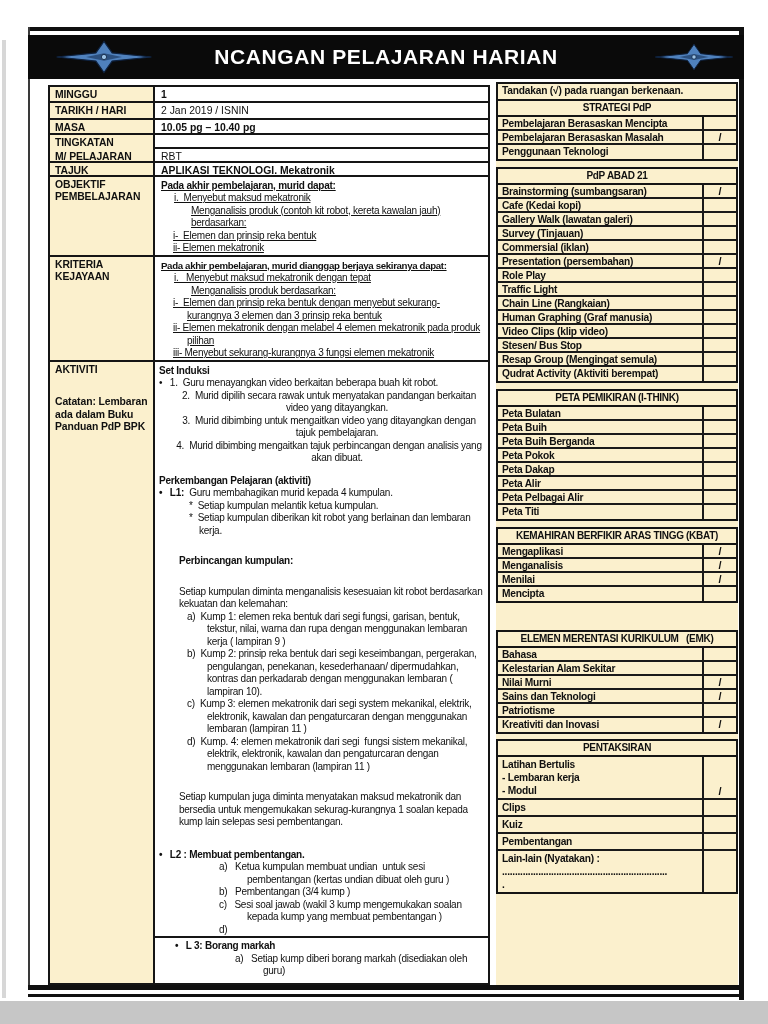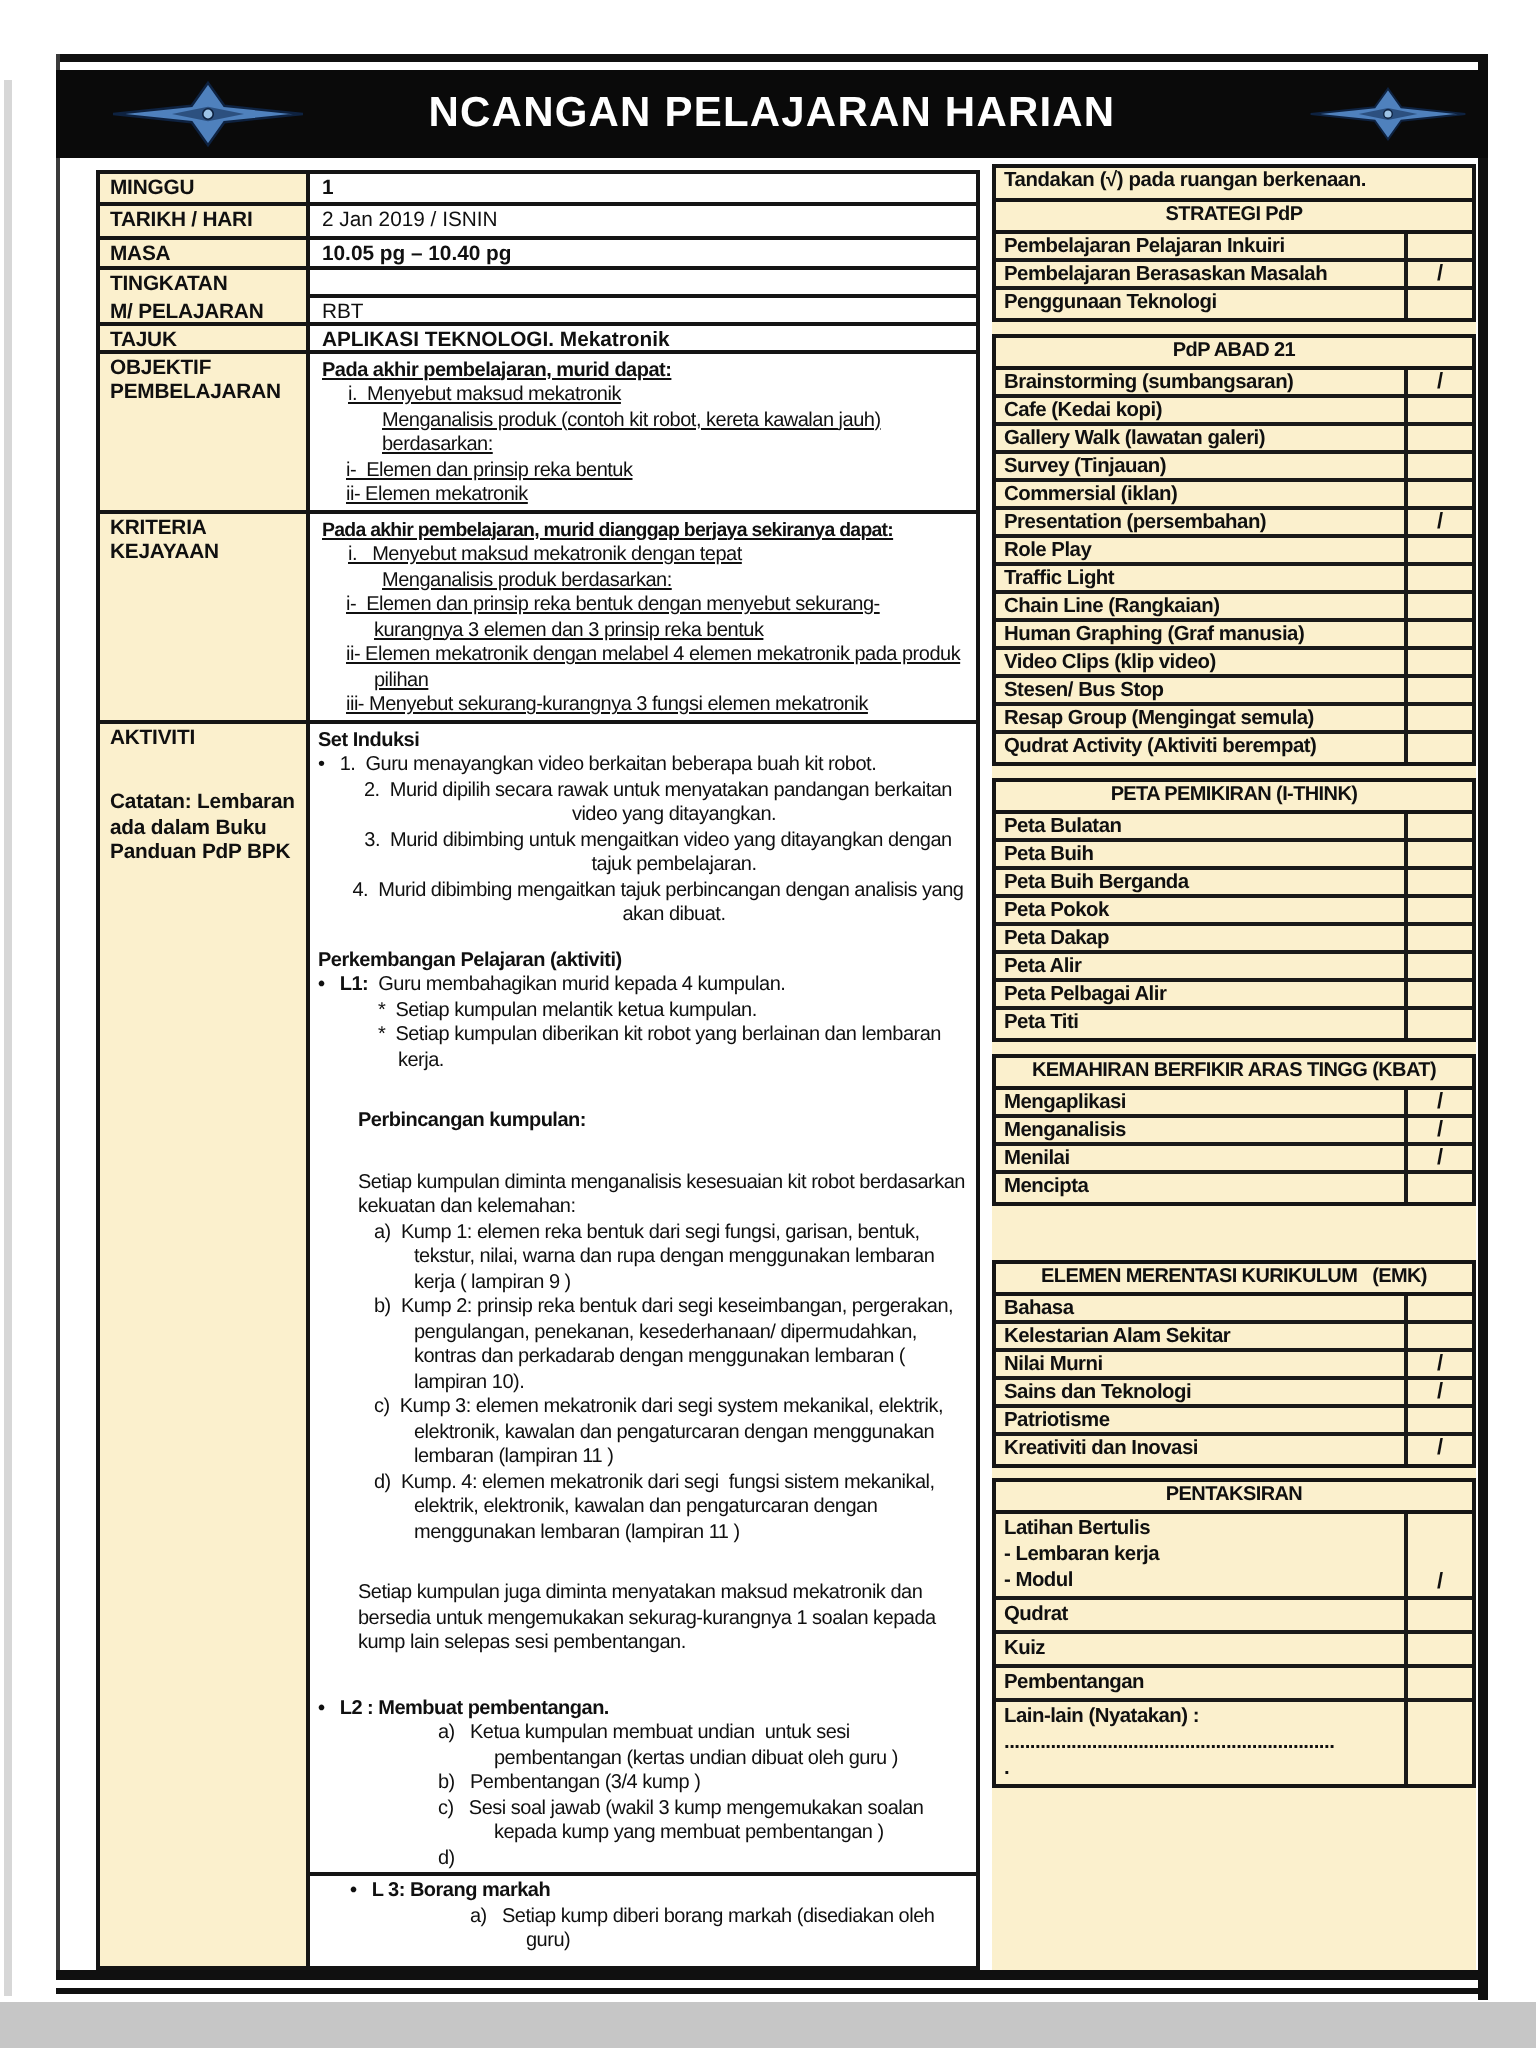--- a/index.html
+++ b/index.html
@@ -193,21 +193,21 @@
     </div>
   </div>
 </div>
 
 <div class="abs rcol">
   <div class="note-box">Tandakan (√) pada ruangan berkenaan.</div>
   <div id="checklists">
       <div class="cbox strategi">
         <div class="ctitle">STRATEGI PdP</div>
         <div class="crow">
-          <div class="clab">Pembelajaran Pelajaran Inkuiri</div>
+          <div class="clab">Pembelajaran Berasaskan Mencipta</div>
           <div class="cchk"></div>
         </div>
         <div class="crow">
           <div class="clab">Pembelajaran Berasaskan Masalah</div>
           <div class="cchk">/</div>
         </div>
         <div class="crow">
           <div class="clab">Penggunaan Teknologi</div>
           <div class="cchk"></div>
         </div>
@@ -359,21 +359,21 @@
         <div class="prow">
           <div class="plab">
             <div>Latihan Bertulis</div>
             <div>- Lembaran kerja</div>
             <div>- Modul</div>
           </div>
           <div class="pchk">/</div>
         </div>
         <div class="prow">
           <div class="plab">
-            <div>Qudrat</div>
+            <div>Clips</div>
           </div>
           <div class="pchk"></div>
         </div>
         <div class="prow">
           <div class="plab">
             <div>Kuiz</div>
           </div>
           <div class="pchk"></div>
         </div>
         <div class="prow">

